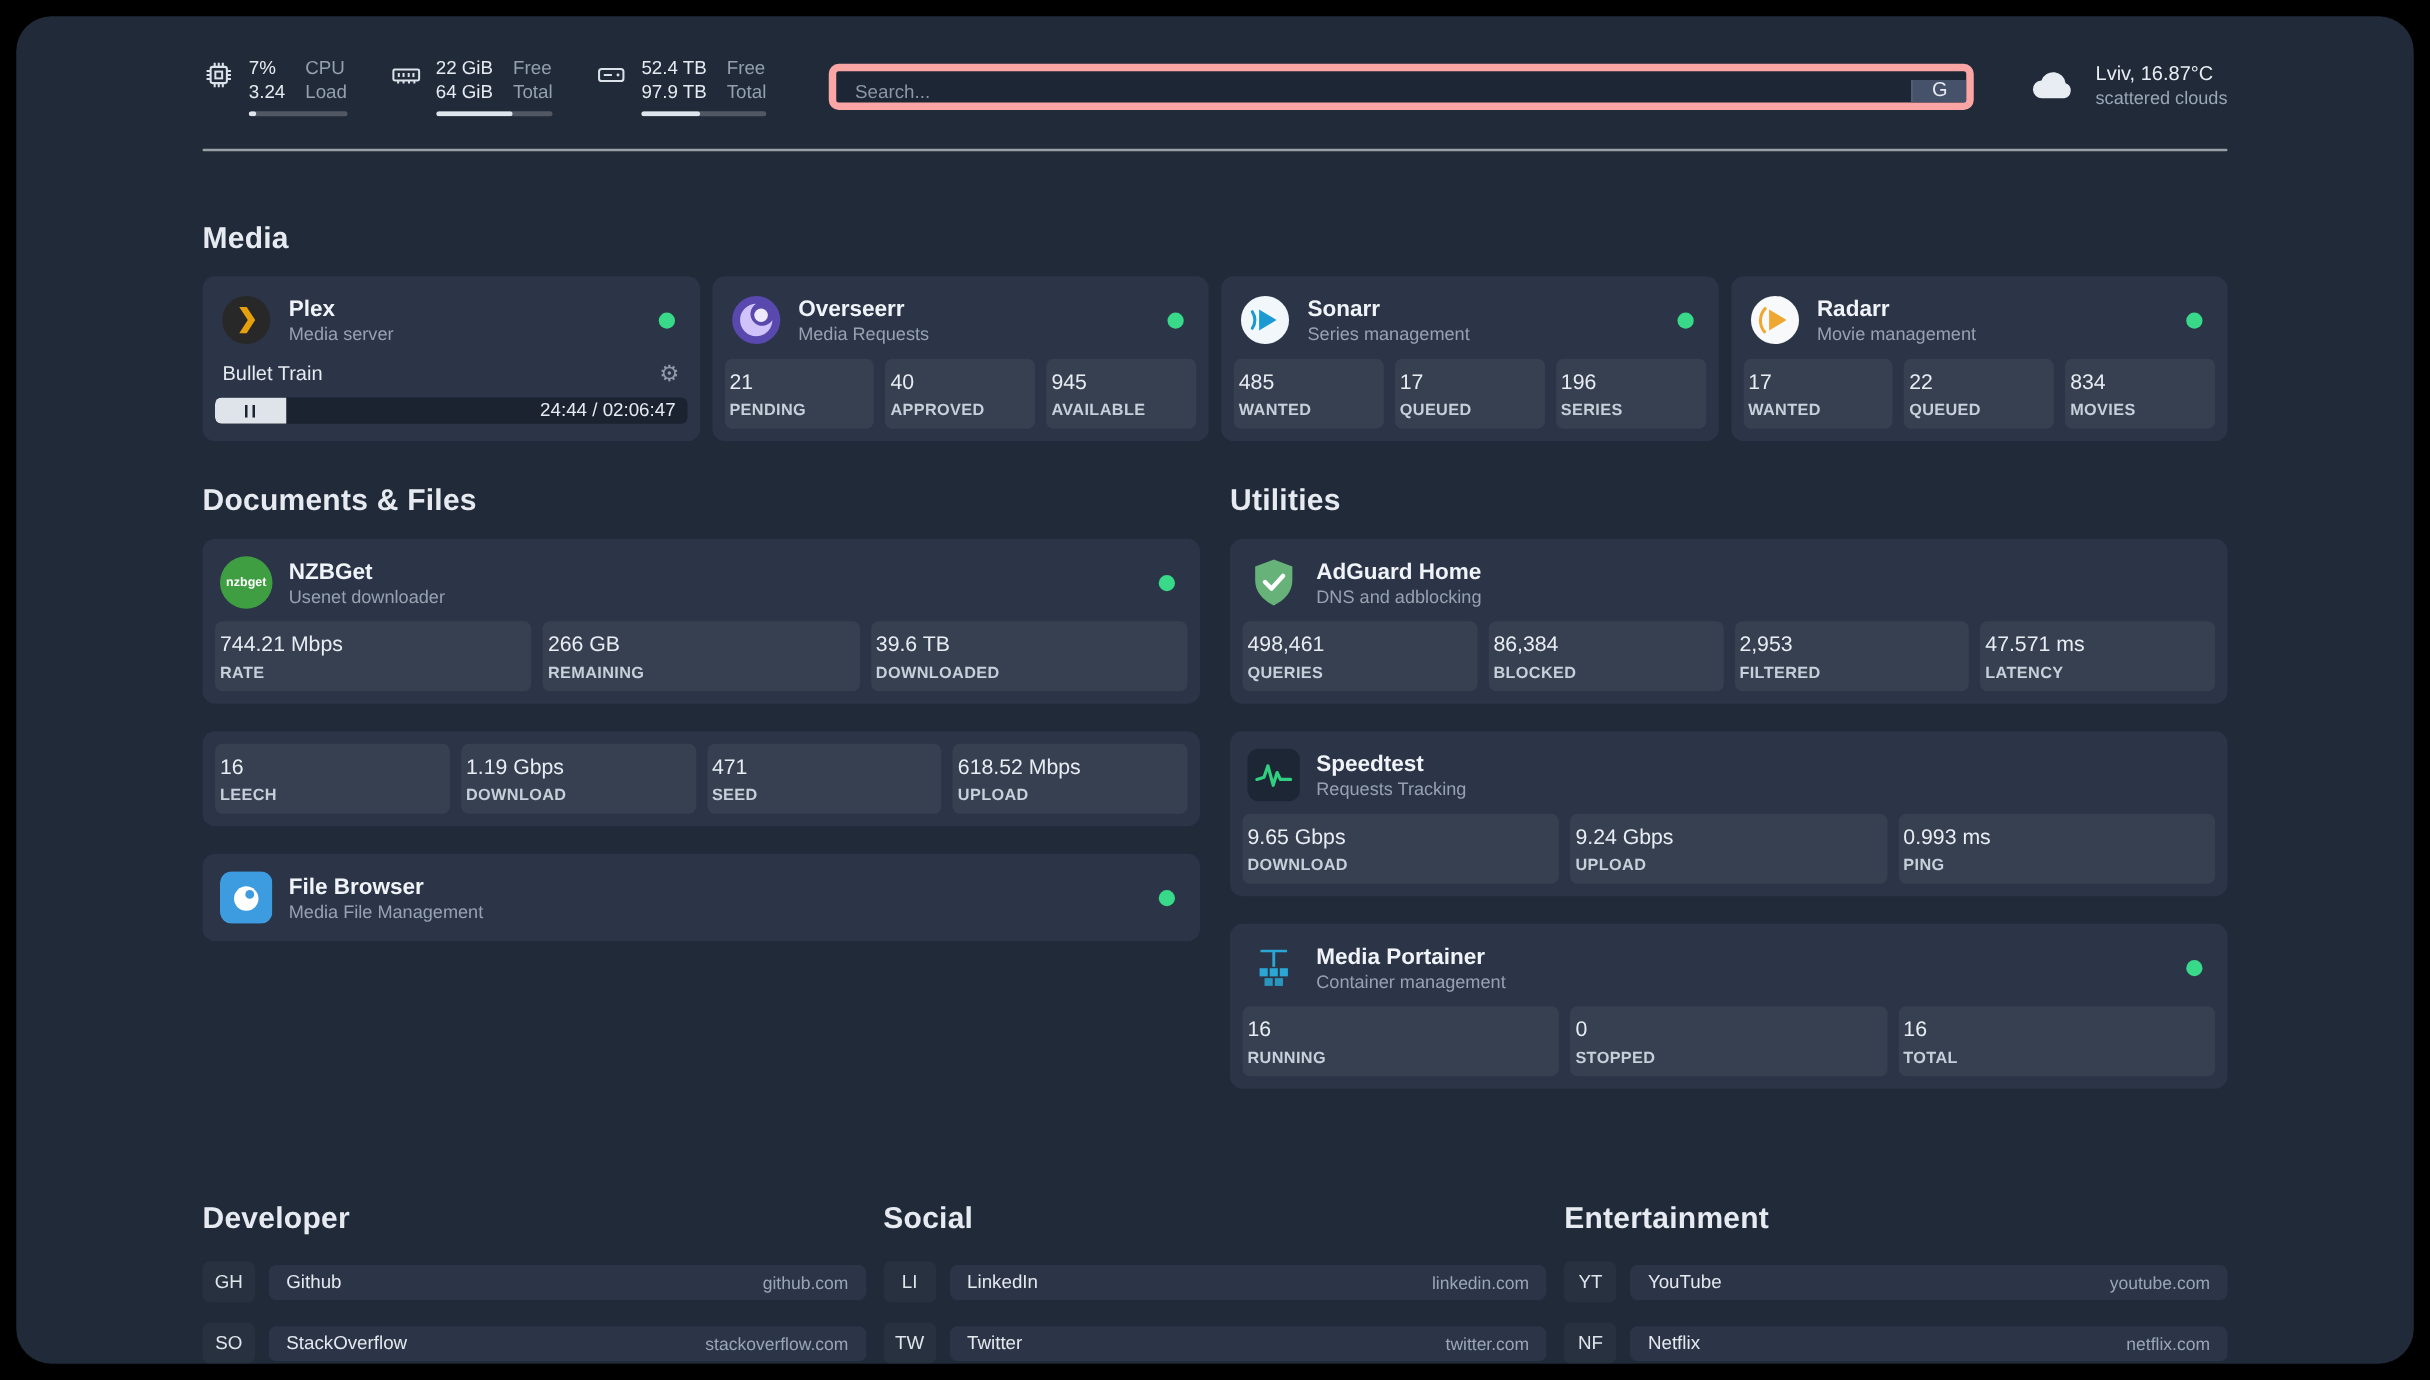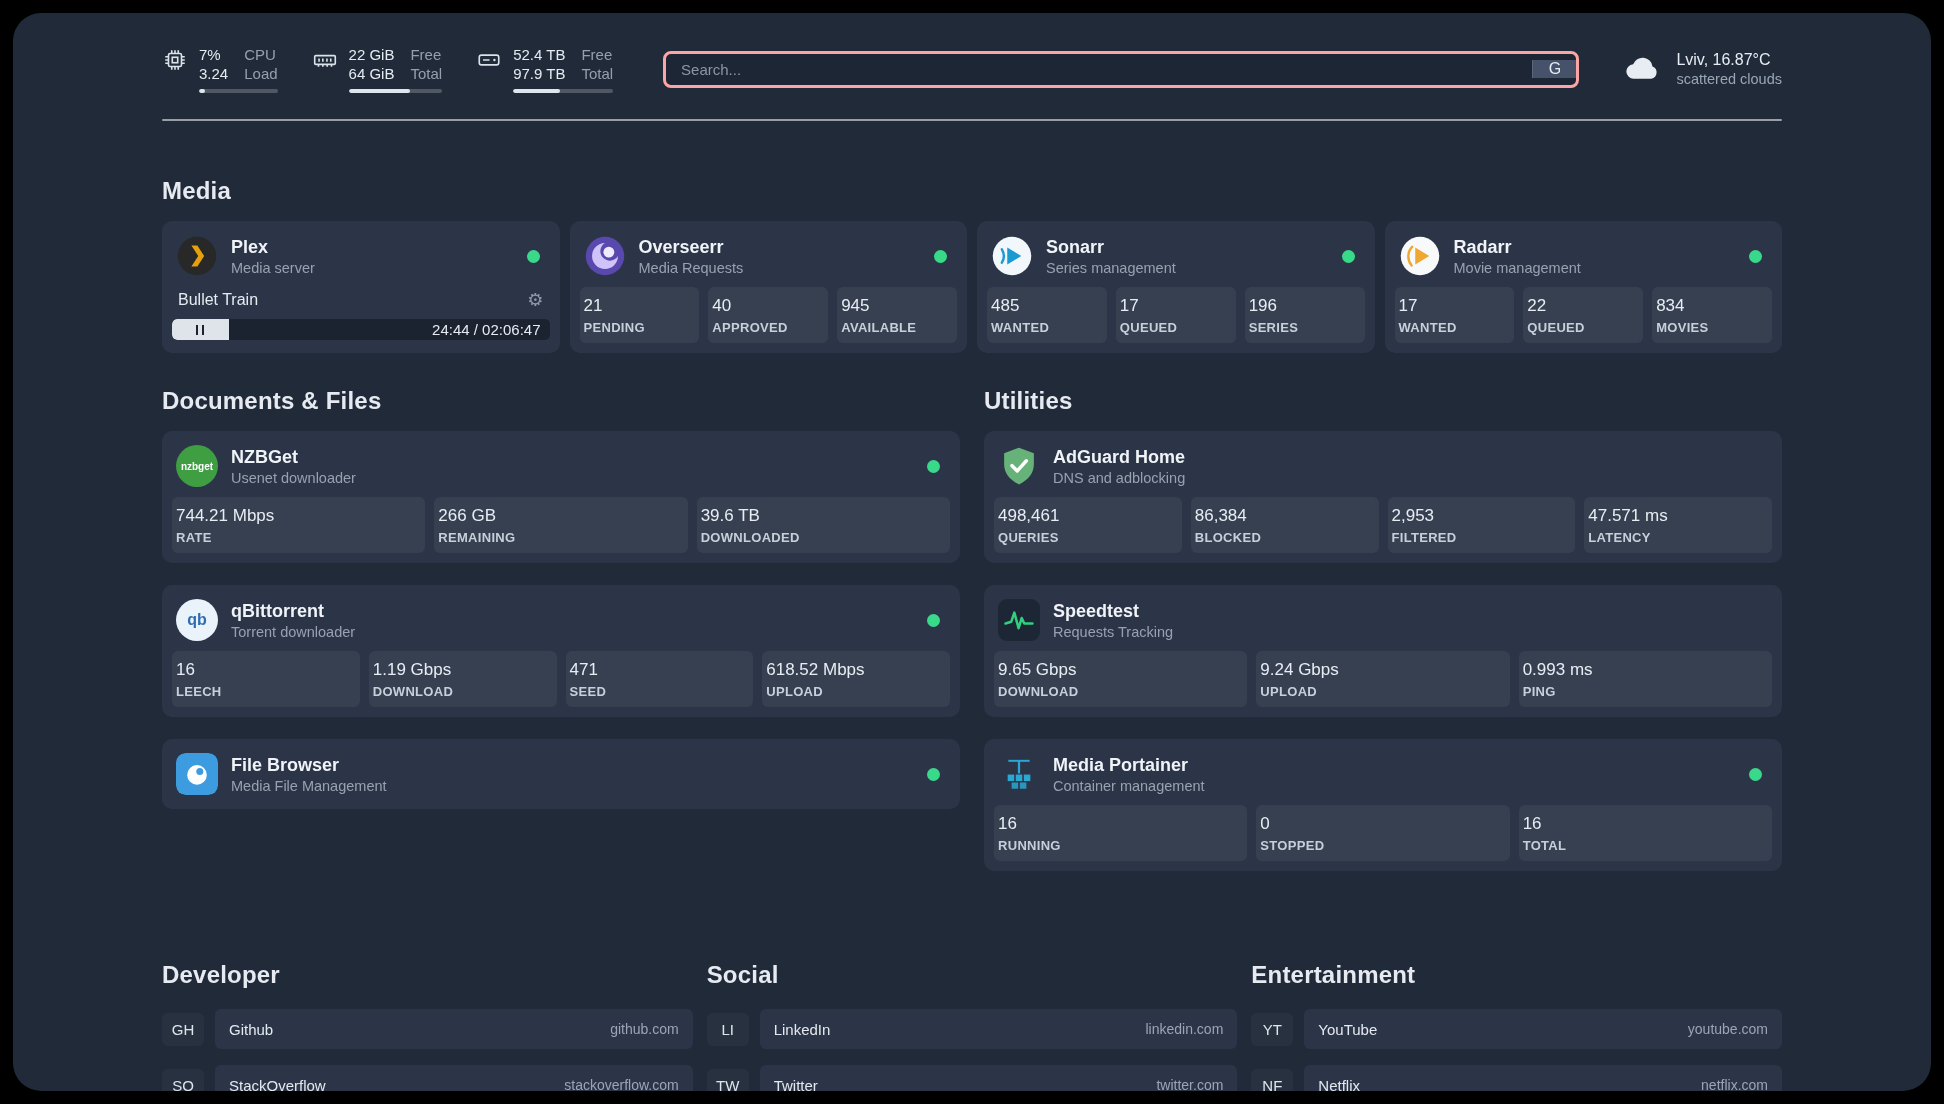--- a/index.html
+++ b/index.html
@@ -13,22 +13,22 @@
   
   .topbar { display: flex; align-items: center; margin-top: 32px; }
   .sys { display: flex; gap: 11px; margin-right: 34px; }
   .sys-icon { color: #dbe2ea; margin-top: 2px; }
   .sys-grid { display: grid; grid-template-columns: auto auto; column-gap: 16px; }
   .sys-grid .v { color: #e6ebf1; font-size: 15px; line-height: 19px; }
   .sys-grid .l { color: #94a0af; font-size: 15px; line-height: 19px; }
   .sys-bar { height: 4px; border-radius: 2px; background: rgba(255,255,255,0.22); margin-top: 6px; overflow: hidden; }
   .sys-fill { height: 100%; background: #dfe5ec; border-radius: 2px; }
 
-  .searchwrap { flex: 1; display: flex; align-items: center; height: 37px; margin: 0 44px 0 16px;
-    border: 3px solid #fca5a5; border-radius: 8px; background: rgba(0,0,0,0.08); overflow: hidden; }
+  .searchwrap { flex: 1; display: flex; align-items: flex-end; height: 37px; margin: 0 44px 0 16px;
+    border: 6px solid #fca5a5; border-radius: 8px; background: rgba(0,0,0,0.08); overflow: hidden; }
   .searchwrap input { flex: 1; background: transparent; border: none; outline: none;
     color: #dfe5ec; font-size: 15px; padding: 0 15px; font-family: inherit; }
   .searchwrap input::placeholder { color: #8b96a6; }
   .g-btn { width: 44px; display: flex; align-items: center; justify-content: center;
     background: #46526a; color: #e6eaf1; font-size: 16px; border-left: 1px solid #5b6678; cursor: pointer; }
 
   .weather { display: flex; align-items: center; gap: 13px; }
   .weather .loc { color: #e8edf3; font-size: 16px; line-height: 21px; }
   .weather .cond { color: #9aa6b5; font-size: 14.5px; line-height: 19px; }
 
@@ -77,21 +77,21 @@
 
   
   .split { display: grid; grid-template-columns: 1fr 1fr; gap: 24px; margin-top: 34px; }
   .stack { display: flex; flex-direction: column; gap: 22px; }
 
   
   .bm-sec { display: grid; grid-template-columns: repeat(3, 1fr); gap: 14px; margin-top: 90px; }
   .bm-row { display: flex; align-items: center; gap: 11px; margin-bottom: 16px; }
   .abbr { width: 42px; height: 33px; line-height: 33px; text-align: center; color: #dfe5ec;
     font-size: 15px; border-radius: 6px; background: rgba(255,255,255,0.035); flex: 0 0 auto; }
-  .pill { flex: 1; height: 40px; background: #2b3547; border-radius: 6px; display: flex;
+  .pill { flex: 1; height: 28px; background: #2b3547; border-radius: 6px; display: flex;
     align-items: center; justify-content: space-between; padding: 0 14px; cursor: pointer; }
   .bm-name { color: #e4e9f0; font-size: 15px; }
   .bm-url { color: #9aa6b5; font-size: 14px; }
 </style>
 </head>
 <body>
 
 <div class="frame">
 <div class="app">
 <div class="content">
@@ -332,30 +332,20 @@
               <div class="stat-l">REMAINING</div>
             </div>
             <div class="stat">
               <div class="stat-v">39.6 TB</div>
               <div class="stat-l">DOWNLOADED</div>
             </div>
           </div>
         </div>
 
         <div class="card">
-          <div class="card-head">
-            <div class="app-icon icon-qb">
-              <span>qb</span>
-            </div>
-            <div class="titles">
-              <div class="card-title">qBittorrent</div>
-              <div class="card-sub">Torrent downloader</div>
-            </div>
-            <span class="dot"></span>
-          </div>
           <div class="stats">
             <div class="stat">
               <div class="stat-v">16</div>
               <div class="stat-l">LEECH</div>
             </div>
             <div class="stat">
               <div class="stat-v">1.19 Gbps</div>
               <div class="stat-l">DOWNLOAD</div>
             </div>
             <div class="stat">

